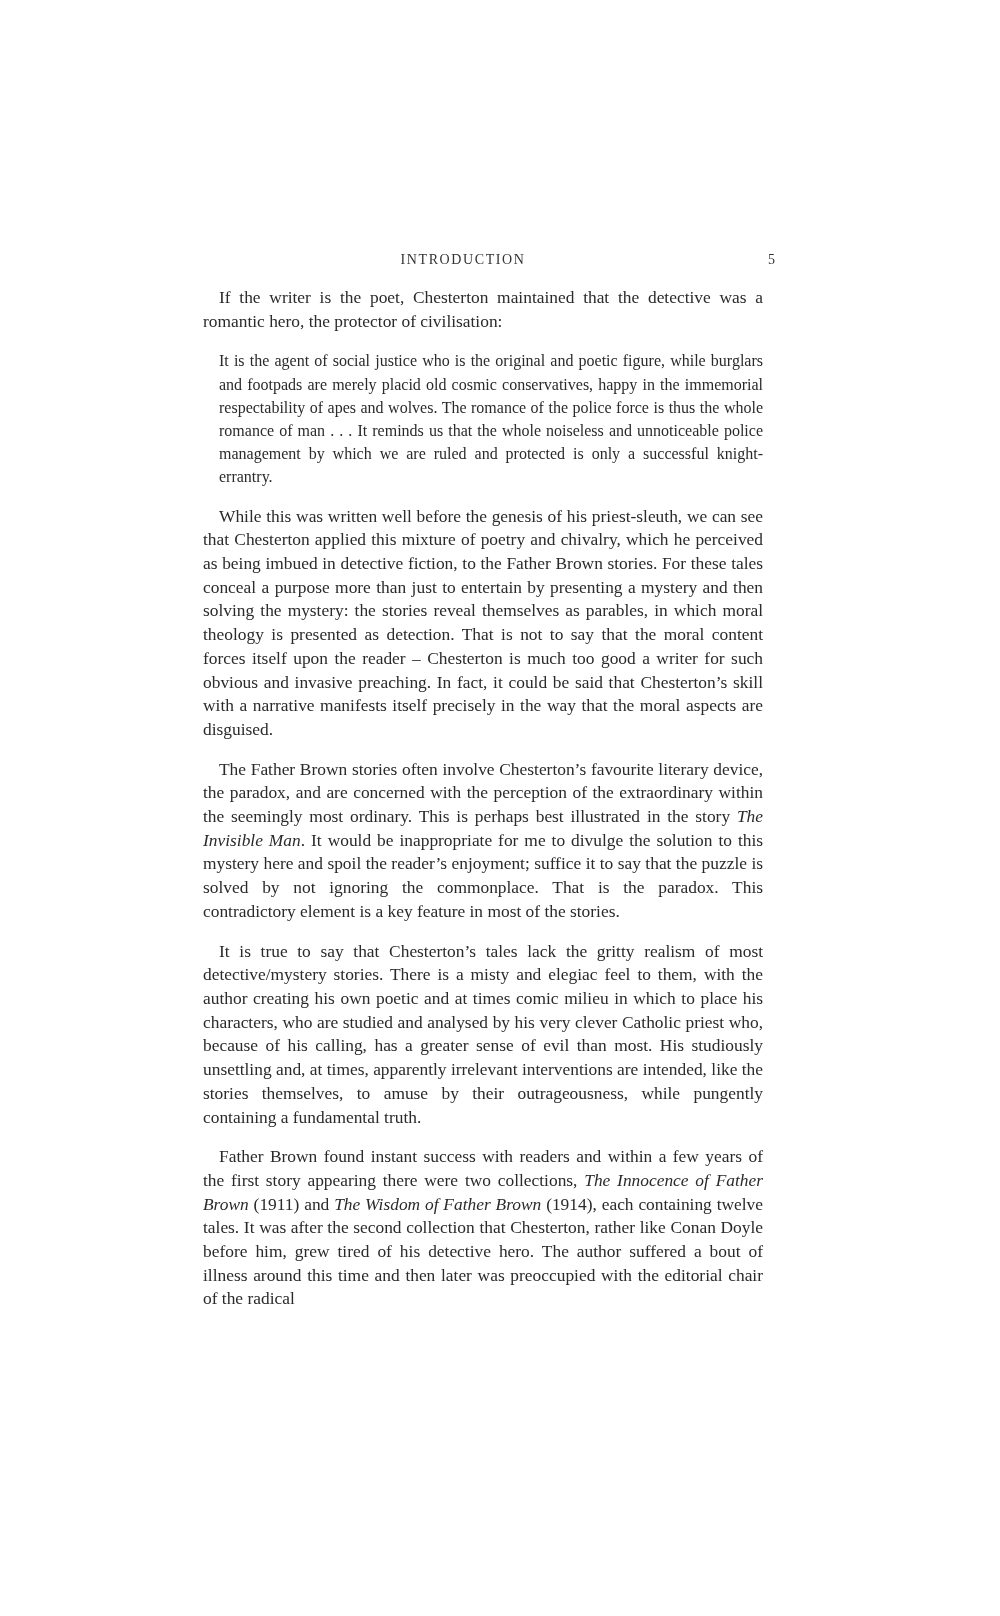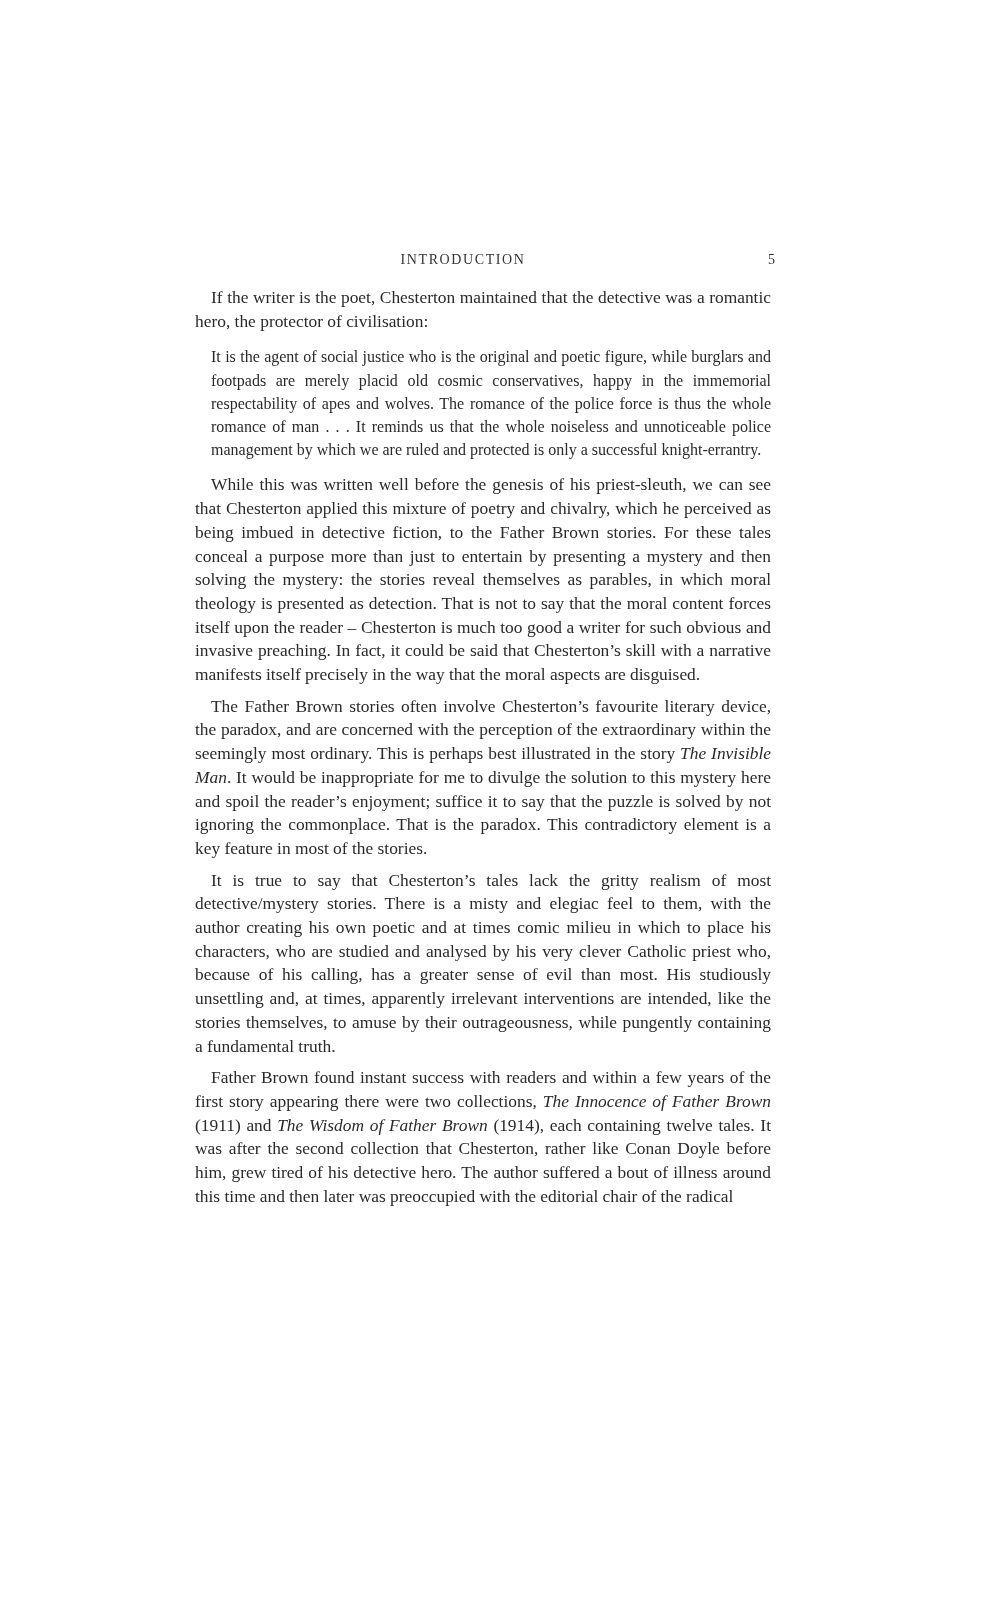--- a/index.html
+++ b/index.html
@@ -36,21 +36,21 @@
       top: 2px;
       padding-right: 40px;
     }
     .running-head .folio {
       position: absolute;
       right: 2px;
       top: 2px;
       letter-spacing: 2px;
     }
     p {
-      margin: 8px;
+      margin: 16px;
       font-size: 17.4px;
       line-height: 23.7px;
       text-align: justify;
       text-indent: 16px;
     }
     .body-first {
       margin-top: 14px;
     }
     blockquote {
       margin: 12px 0 12px 16px;

